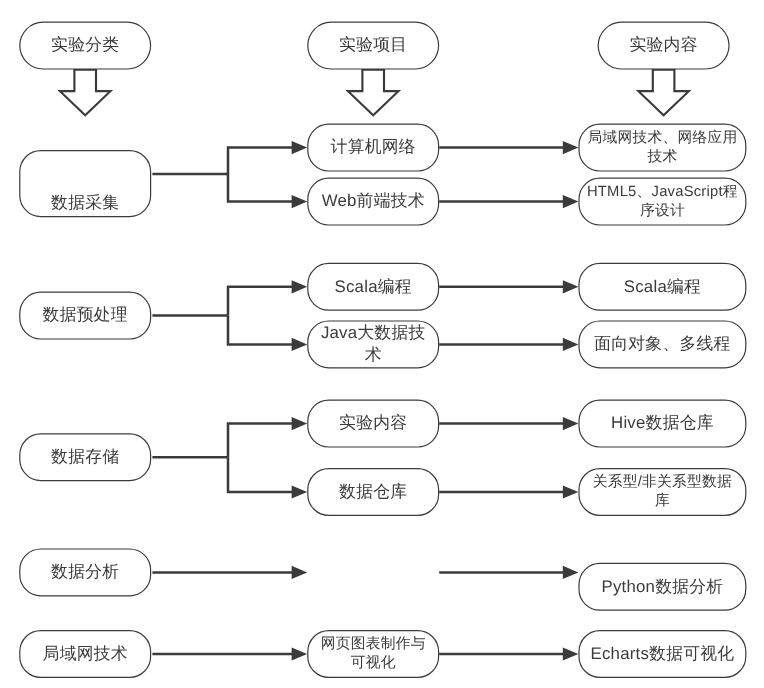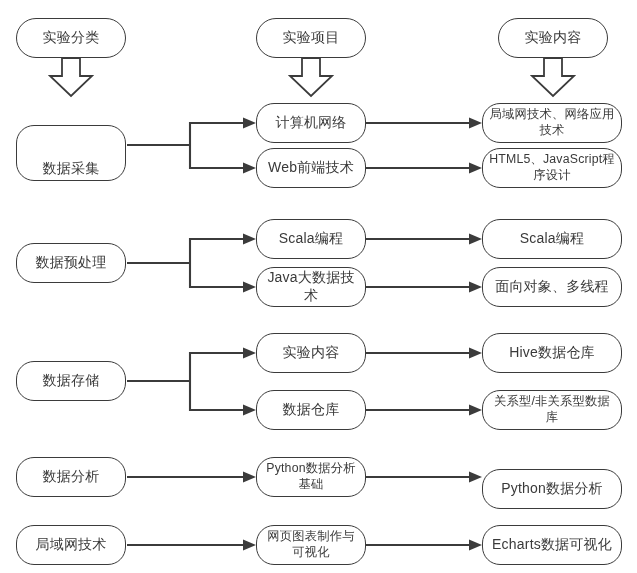--- a/index.html
+++ b/index.html
@@ -154,23 +154,20 @@
     <span>Java大数据技术</span>
   </div>
 
   <div class="node" style="left:256px; top:333px; width:110px; height:40px;">
     <span>实验内容</span>
   </div>
   <div class="node" style="left:256px; top:390px; width:110px; height:40px;">
     <span>数据仓库</span>
   </div>
 
-  <div class="node wide" style="left:256px; top:457px; width:110px; height:40px;">
-    <span>Python数据分析基础</span>
-  </div>
 
   <div class="node wide" style="left:256px; top:525px; width:110px; height:40px;">
     <span>网页图表制作与可视化</span>
   </div>
 
   <div class="node wide" style="left:482px; top:103px; width:140px; height:40px;">
     <span>局域网技术、网络应用技术</span>
   </div>
   <div class="node wide" style="left:482px; top:148px; width:140px; height:40px;">
     <span>HTML5、JavaScript程序设计</span>

